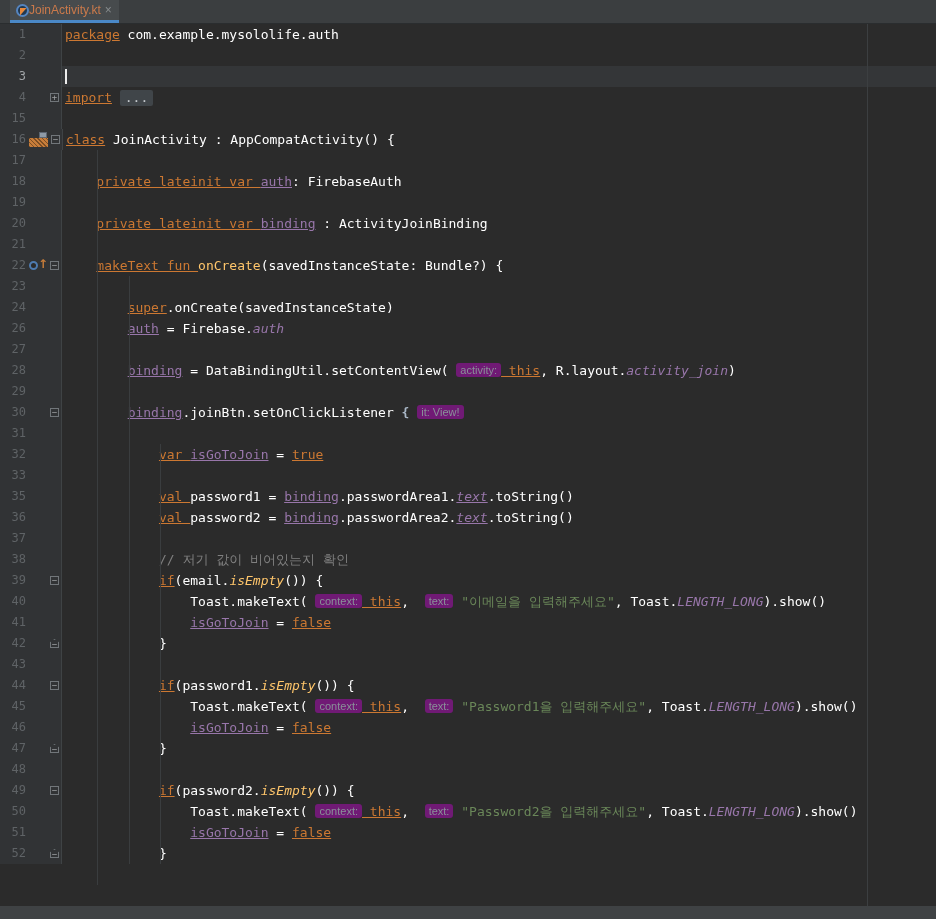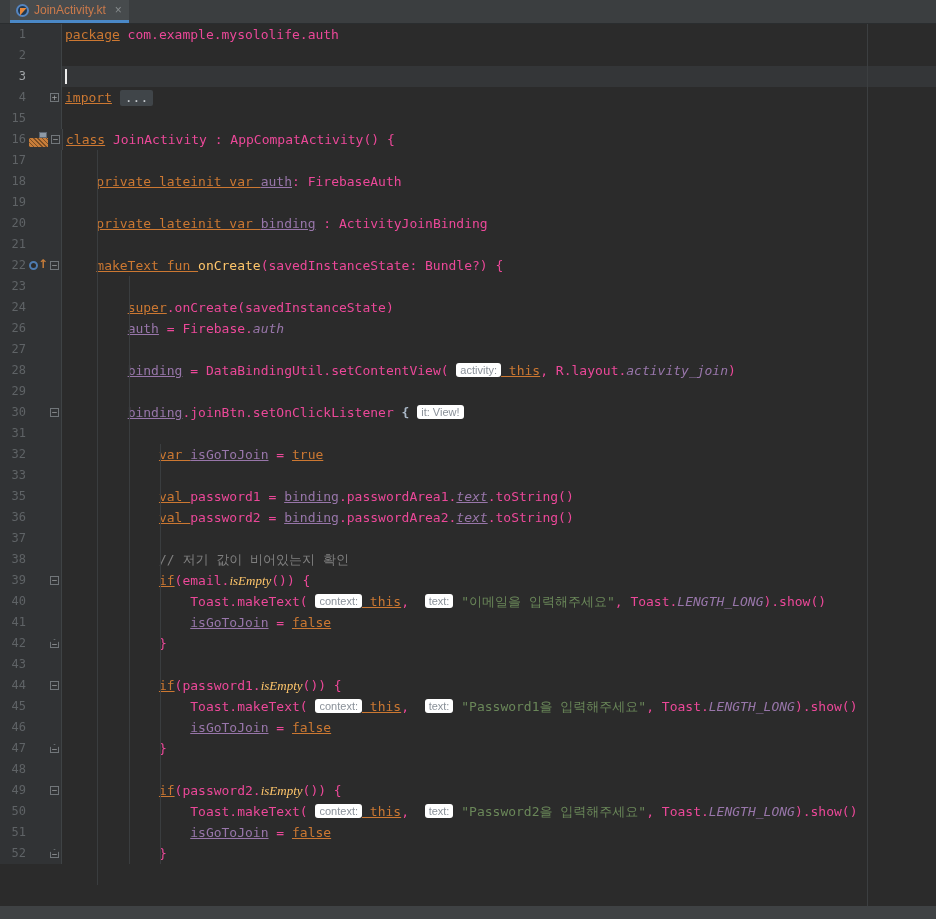--- a/index.html
+++ b/index.html
@@ -1,21 +1,21 @@
 <!DOCTYPE html>
 <html><head>
 <meta charset="utf-8">
 <style>
   html,body{margin:0;padding:0;background:#1e1e1e;}
   #app{position:relative;width:936px;height:919px;background:#2b2b2b;overflow:hidden;
        font-family:"DejaVu Sans Mono","Liberation Mono",monospace;}
   
   #topbar{position:absolute;left:0;top:0;width:936px;height:24px;background:#3b3e40;
           border-bottom:1px solid #2a2d2f;box-sizing:border-box;display:flex;align-items:stretch;}
-  #tab{margin-left:10px;display:flex;align-items:center;gap:5px;padding:0 7px 0 6px;
+  #tab{margin-left:10px;display:flex;align-items:center;padding:0 7px 0 6px;
        background:#474b4d;border-bottom:3px solid #4a88c7;box-sizing:border-box;cursor:default;}
   #tab .kt-icon{position:relative;width:13px;height:13px;border-radius:50%;
        background:#22384f;border:2px solid #5585c0;box-sizing:border-box;flex:0 0 auto;}
   #tab .kt-icon i{position:absolute;right:0px;bottom:-1px;width:7px;height:8px;background:#e8883a;
        clip-path:polygon(0 0,100% 0,0 100%);}
   #tab .tab-label{font-family:"Liberation Sans",sans-serif;font-size:12px;color:#cb7a4b;}
   #tab .tab-close{font-family:"Liberation Sans",sans-serif;font-size:12px;color:#868b8d;margin-left:4px;}
   
   #editor{position:absolute;left:0;top:24px;width:936px;height:882px;background:#2b2b2b;}
   .row{height:21px;display:flex;align-items:stretch;}
@@ -23,31 +23,31 @@
           display:flex;align-items:center;}
   .lnum{flex:0 0 26px;text-align:right;font-size:12px;color:#5f6366;line-height:21px;}
   .lnum.cur{color:#a1a5a8;}
   .gicons{flex:1 1 auto;display:flex;align-items:center;justify-content:flex-start;padding-left:3px;gap:1px;}
   .gfold{flex:0 0 13px;display:flex;align-items:center;justify-content:center;}
   .code{flex:1 1 auto;white-space:pre;font-size:13px;line-height:21px;color:#a9b7c6;padding-left:3px;}
   .row.caretline .code{background:#343638;}
   .caret{display:inline-block;width:2px;height:15px;background:#ececec;vertical-align:-3px;}
   
   .tok-k{color:#cc7832;text-decoration:underline;}
-  .tok-d{color:#ec4899;margin-top:36px;}
+  .tok-d{color:#ffffff;margin-top:36px;}
   .tok-f{color:#9876aa;text-decoration:underline;}
   .tok-fi{color:#9876aa;font-style:italic;text-decoration:underline;}
   .tok-si{color:#9876aa;font-style:italic;}
   .tok-fn{color:#ffc66b;}
-  .tok-fni{color:#ffc66b;font-style:italic;font-family:Liberation Serif, serif;}
+  .tok-fni{color:#ffc66b;font-style:italic;}
   .tok-s{color:#6a8759;}
   .tok-c{color:#808080;text-align:right;}
   .tok-b{color:#a9b7c6;font-weight:bold;}
   .tok-h{display:inline-block;font-family:"Liberation Sans",sans-serif;font-size:11px;line-height:14px;
-         color:#8a9199;background:#ffffff;border-radius:3px;padding:0 4px;vertical-align:1px;}
+         color:#8a9199;background:#701a75;border-radius:3px;padding:0 4px;vertical-align:1px;}
   .tok-fp{display:inline-block;font-size:13px;line-height:16px;color:#c3c8cc;background:#404549;
           border-radius:2px;padding:0 5px;vertical-align:0px;}
   
   .fm{width:9px;height:9px;box-sizing:border-box;border:1px solid #71767a;background:#313335;
       color:#9da0a2;font-size:9px;line-height:6px;text-align:center;font-family:"DejaVu Sans Mono",monospace;}
   .fm.end{clip-path:polygon(50% 0,100% 35%,100% 100%,0 100%,0 35%);line-height:9px;}
   
   .ic-and{position:relative;width:20px;height:16px;display:inline-block;}
   .ic-and .top{position:absolute;right:2px;top:0;width:8px;height:6px;background:#8e9aa6;
       box-shadow:inset 0 0 0 1px #5d6671;}

